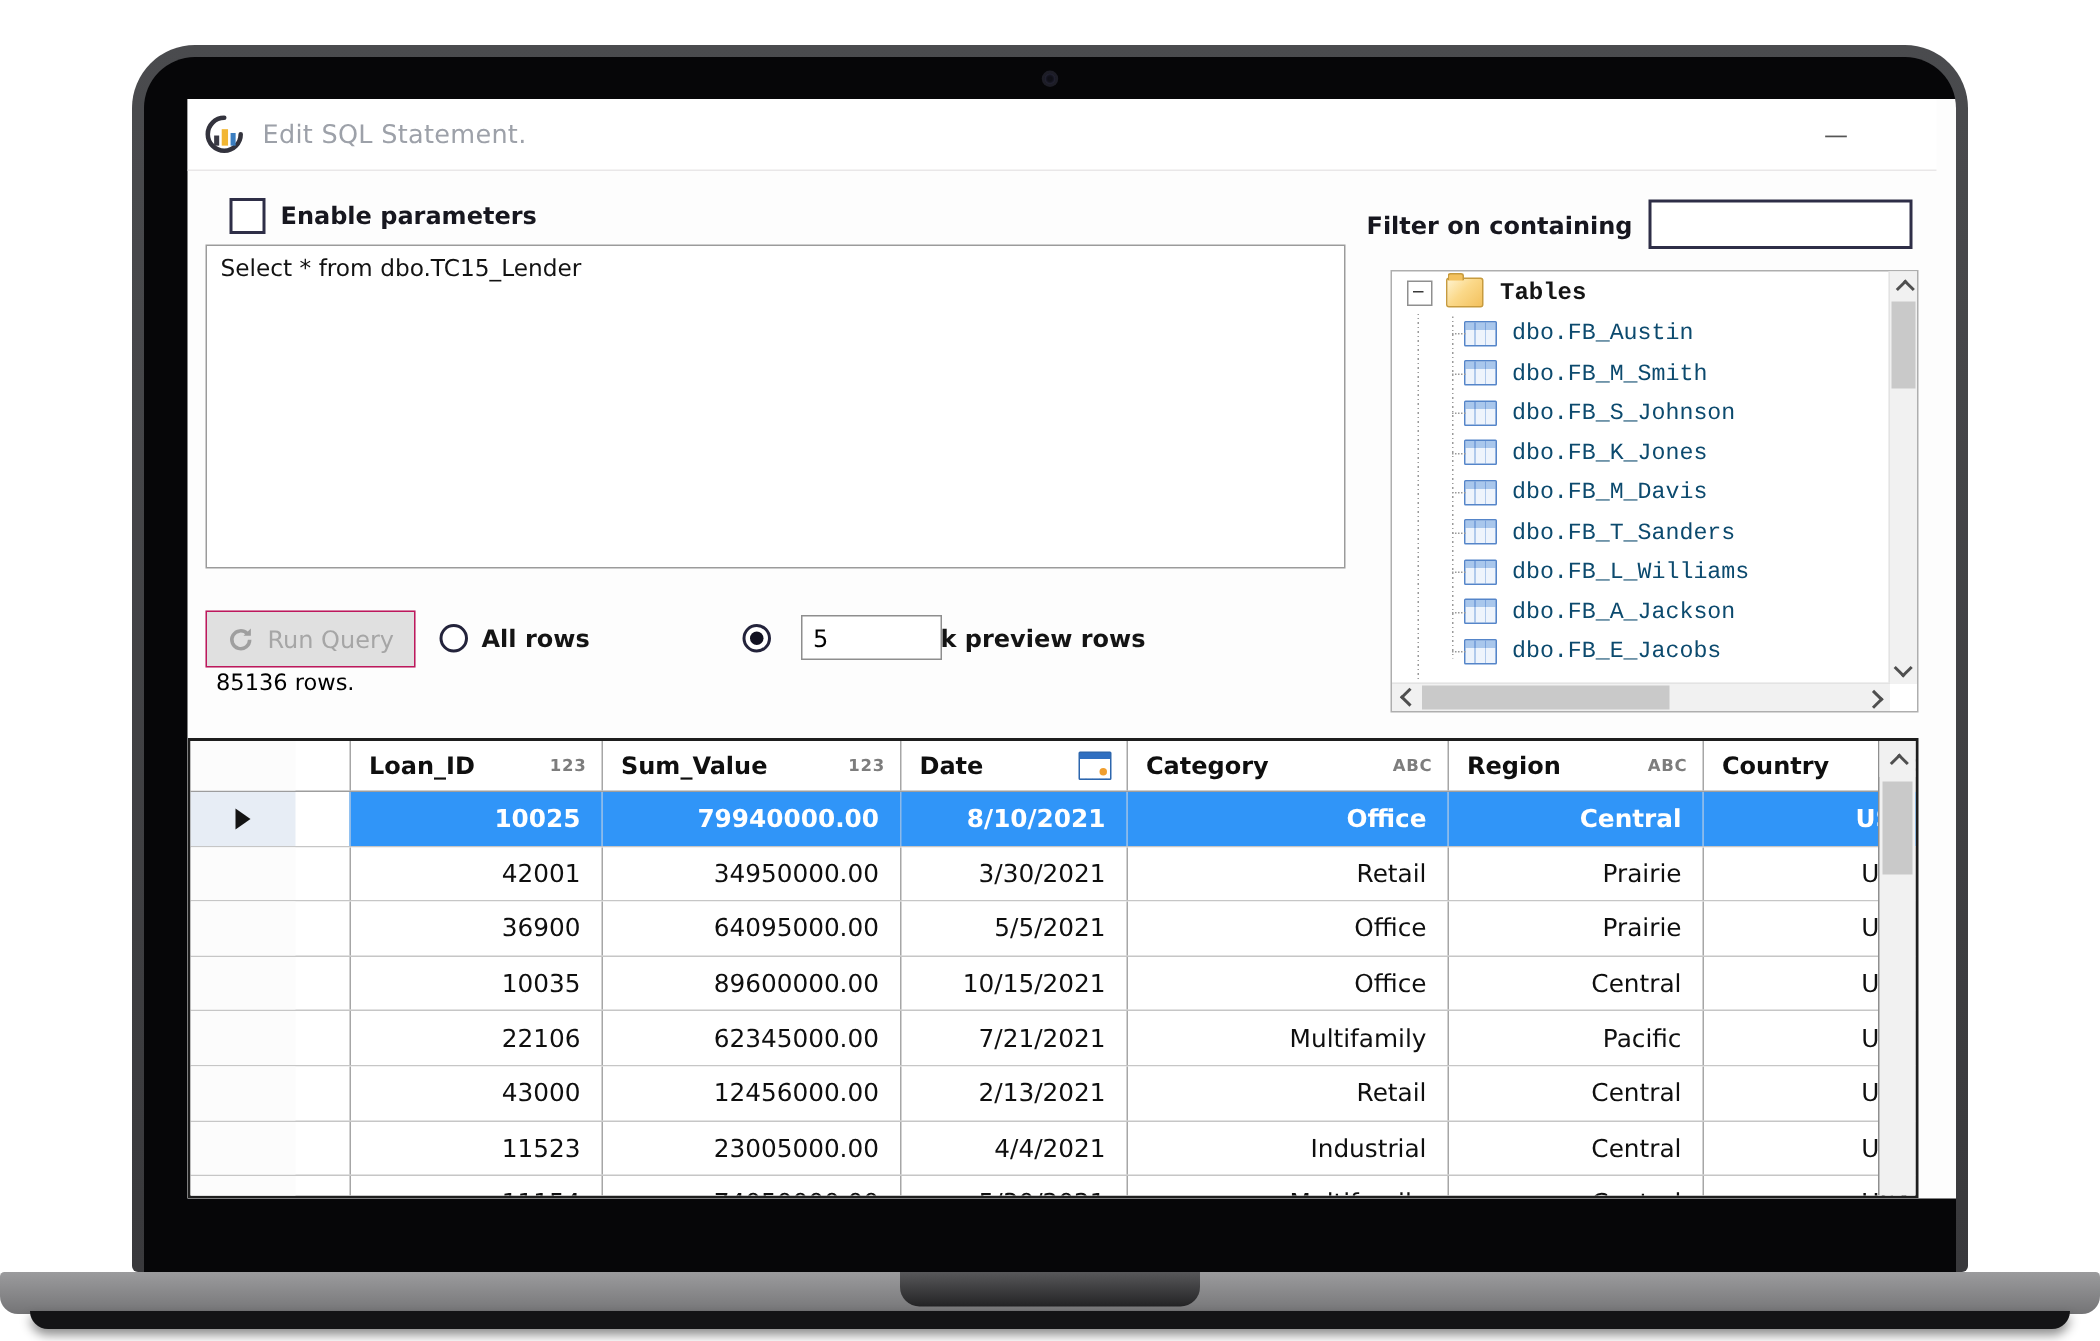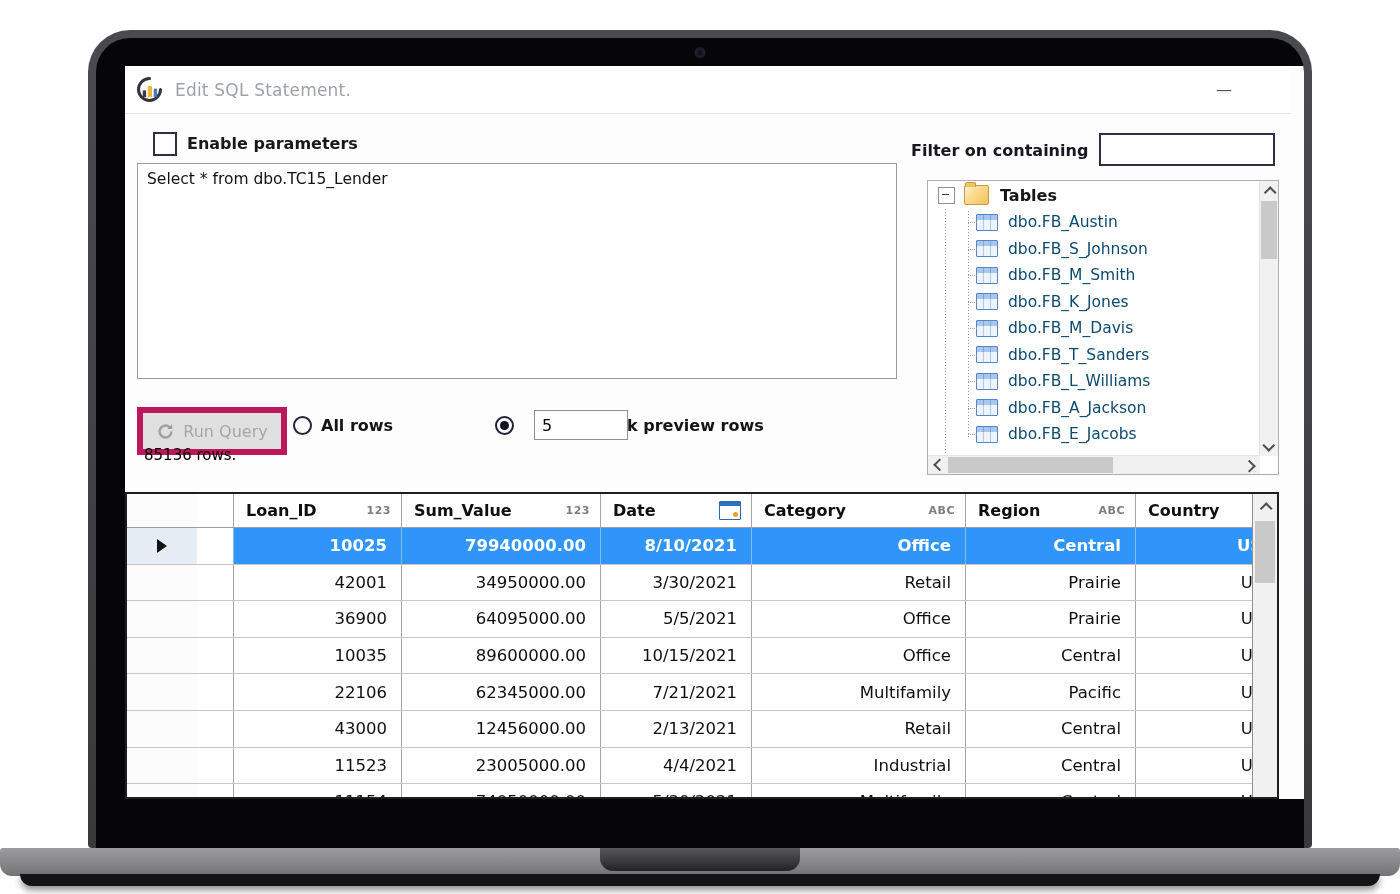--- a/index.html
+++ b/index.html
@@ -42,21 +42,21 @@
     border:2px solid #2e2e47;background:#fff;font:15px "DejaVu Sans",sans-serif;padding:0 6px;outline:none;}
 
   
   .sql-box{position:absolute;left:12px;top:97px;width:760px;height:216px;background:#fff;
     border:1px solid #9b9b9b;box-sizing:border-box;resize:none;outline:none;
     font:500 15.5px "DejaVu Sans",sans-serif;color:#121212;padding:6px 9px;}
 
   
   .tree-panel{position:absolute;left:802px;top:114px;width:352px;height:295px;background:#fff;
     border:1px solid #aeaeae;box-sizing:border-box;}
-  .tree-view{position:absolute;left:0;top:0;right:18px;bottom:18px;overflow:hidden;}
+  .tree-view{position:absolute;left:0;top:0;right:18px;bottom:18px;overflow:hidden;font-family:Liberation Mono, monospace;}
   .guide-root{position:absolute;left:17px;top:28px;bottom:2px;width:1px;
     background:repeating-linear-gradient(to bottom,#9a9a9a 0 1px,transparent 1px 3px);}
   .guide-child{position:absolute;left:40px;top:30px;height:228px;width:1px;
     background:repeating-linear-gradient(to bottom,#9a9a9a 0 1px,transparent 1px 3px);}
   .tree-root{position:relative;display:flex;align-items:center;height:28px;padding-left:10px;}
   .expander{width:15px;height:15px;border:1px solid #8f8f8f;background:#fff;position:relative;flex:0 0 auto;}
   .expander::after{content:"";position:absolute;left:3px;top:6px;width:7px;height:1.6px;background:#3a3a3a;}
   .folder-icon{width:23px;height:18px;margin-left:9px;position:relative;flex:0 0 auto;
     background:linear-gradient(135deg,#fff3cf 0%,#fbd98a 45%,#f3c15e 100%);
     border:1px solid #c79b3e;border-radius:2px;}
@@ -80,21 +80,21 @@
   .sb-btn{position:absolute;width:18px;height:18px;display:flex;align-items:center;justify-content:center;background:#f1f1f1;}
   .sb-thumb{position:absolute;background:#c9c9c9;}
   .chev{width:7px;height:7px;border-top:2px solid #4f4f4f;border-right:2px solid #4f4f4f;display:inline-block;}
   .chev.up{transform:rotate(-45deg) translate(-1px,2px);}
   .chev.down{transform:rotate(135deg) translate(-1px,2px);}
   .chev.left{transform:rotate(-135deg) translate(-1px,2px);}
   .chev.right{transform:rotate(45deg) translate(-1px,2px);}
 
   
   .run-btn{position:absolute;left:12px;top:341px;width:138px;height:36px;background:#e0e0e0;
-    border:6px solid #be185d;display:flex;align-items:center;justify-content:center;gap:8px;
+    border:1px solid #be185d;display:flex;align-items:center;justify-content:center;gap:8px;
     font-size:16px;color:#a6a6a6;font-weight:500;}
   .radio{position:absolute;width:19px;height:19px;border:2px solid #23233b;border-radius:50%;
     background:#fff;box-sizing:border-box;}
   .radio .dot{position:absolute;left:3px;top:3px;width:9px;height:9px;border-radius:50%;background:#101020;}
   .radio-label{position:absolute;font-size:16px;font-weight:600;color:#141414;}
   .preview-input{position:absolute;left:409px;top:344px;width:78px;height:28px;background:#fff;
     border:1.5px solid #8e8e8e;font:500 16px "DejaVu Sans",sans-serif;padding:0 7px;outline:none;}
   .rowcount{position:absolute;left:19px;top:380px;font-size:15px;color:#000000;}
 
   
@@ -171,25 +171,25 @@
               <span class="folder-icon"></span>
               <span class="tree-root-label">Tables</span>
             </div>
             <div class="tree-list">
                 <div class="tree-item">
                   <span class="tbl-icon"></span>
                   <span class="tree-label">dbo.FB_Austin</span>
                 </div>
                 <div class="tree-item">
                   <span class="tbl-icon"></span>
+                  <span class="tree-label">dbo.FB_M_Smith</span>
+                </div>
+                <div class="tree-item">
+                  <span class="tbl-icon"></span>
                   <span class="tree-label">dbo.FB_S_Johnson</span>
-                </div>
-                <div class="tree-item">
-                  <span class="tbl-icon"></span>
-                  <span class="tree-label">dbo.FB_M_Smith</span>
                 </div>
                 <div class="tree-item">
                   <span class="tbl-icon"></span>
                   <span class="tree-label">dbo.FB_K_Jones</span>
                 </div>
                 <div class="tree-item">
                   <span class="tbl-icon"></span>
                   <span class="tree-label">dbo.FB_M_Davis</span>
                 </div>
                 <div class="tree-item">

